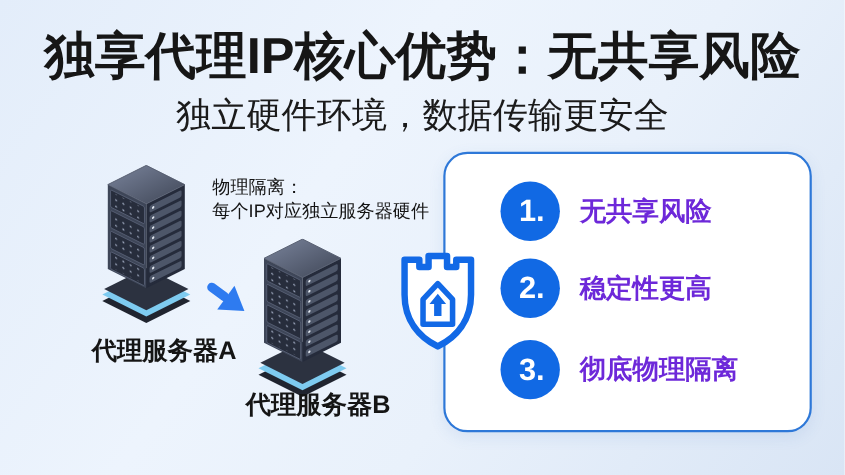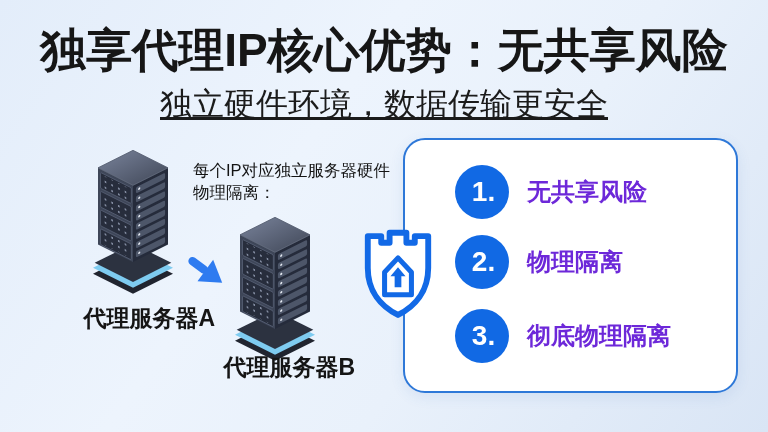--- a/index.html
+++ b/index.html
@@ -7,21 +7,21 @@
     position:relative;width:768px;height:432px;overflow:hidden;
     font-family:"Liberation Sans","DejaVu Sans",sans-serif;
     background:linear-gradient(125deg,#e3edfa 0%,#edf4fd 38%,#e9f1fb 62%,#d9e5f5 100%);
   }
   .title{
     position:absolute;top:20px;left:0;right:0;text-align:center;
     font-size:46px;font-weight:900;color:#161616;letter-spacing:0px;white-space:nowrap;
   }
   .subtitle{
     position:absolute;top:83px;left:0;right:0;text-align:center;
-    font-size:32px;font-weight:500;color:#1b1b1b;white-space:nowrap;text-decoration:underline;
+    font-size:32px;font-weight:500;color:#1b1b1b;white-space:nowrap;
   }
   .annotation{
     position:absolute;left:193px;top:159px;
     font-size:16.5px;line-height:22px;font-weight:500;color:#141414;white-space:nowrap;
   }
   .server-svg{position:absolute;}
   .server-a{left:83px;top:150px;width:100px;height:144px;}
   .server-b{left:225px;top:217px;width:100px;height:144px;}
   .server-label{
     position:absolute;width:160px;text-align:right;
@@ -101,22 +101,22 @@
       </g>
     </defs>
   </svg>
 
   <svg class="server-svg server-a" viewBox="0 0 120 172">
     <use href="#tower"></use>
   </svg>
   <div class="server-label label-a">代理服务器A</div>
 
   <div class="annotation">
+    <div>物理隔离：</div>
     <div>每个IP对应独立服务器硬件</div>
-    <div>物理隔离：</div>
   </div>
 
   <svg class="flow-arrow" viewBox="0 0 56 48">
     <g transform="rotate(36 28 24)" fill="#2e7bf0">
       <rect x="3" y="19" width="27" height="10" rx="5"></rect>
       <polygon points="27,8 52,24 27,40"></polygon>
     </g>
   </svg>
 
   <svg class="server-svg server-b" viewBox="0 0 120 172">
@@ -128,21 +128,21 @@
     <div class="benefit-row">
       <div class="num-badge">
         <span>1.</span>
       </div>
       <div class="benefit-label">无共享风险</div>
     </div>
     <div class="benefit-row">
       <div class="num-badge">
         <span>2.</span>
       </div>
-      <div class="benefit-label">物理隔离</div>
+      <div class="benefit-label">稳定性更高</div>
     </div>
     <div class="benefit-row last">
       <div class="num-badge">
         <span>3.</span>
       </div>
       <div class="benefit-label">彻底物理隔离</div>
     </div>
   </div>
 
   <svg class="shield-svg" viewBox="0 0 100 112">

